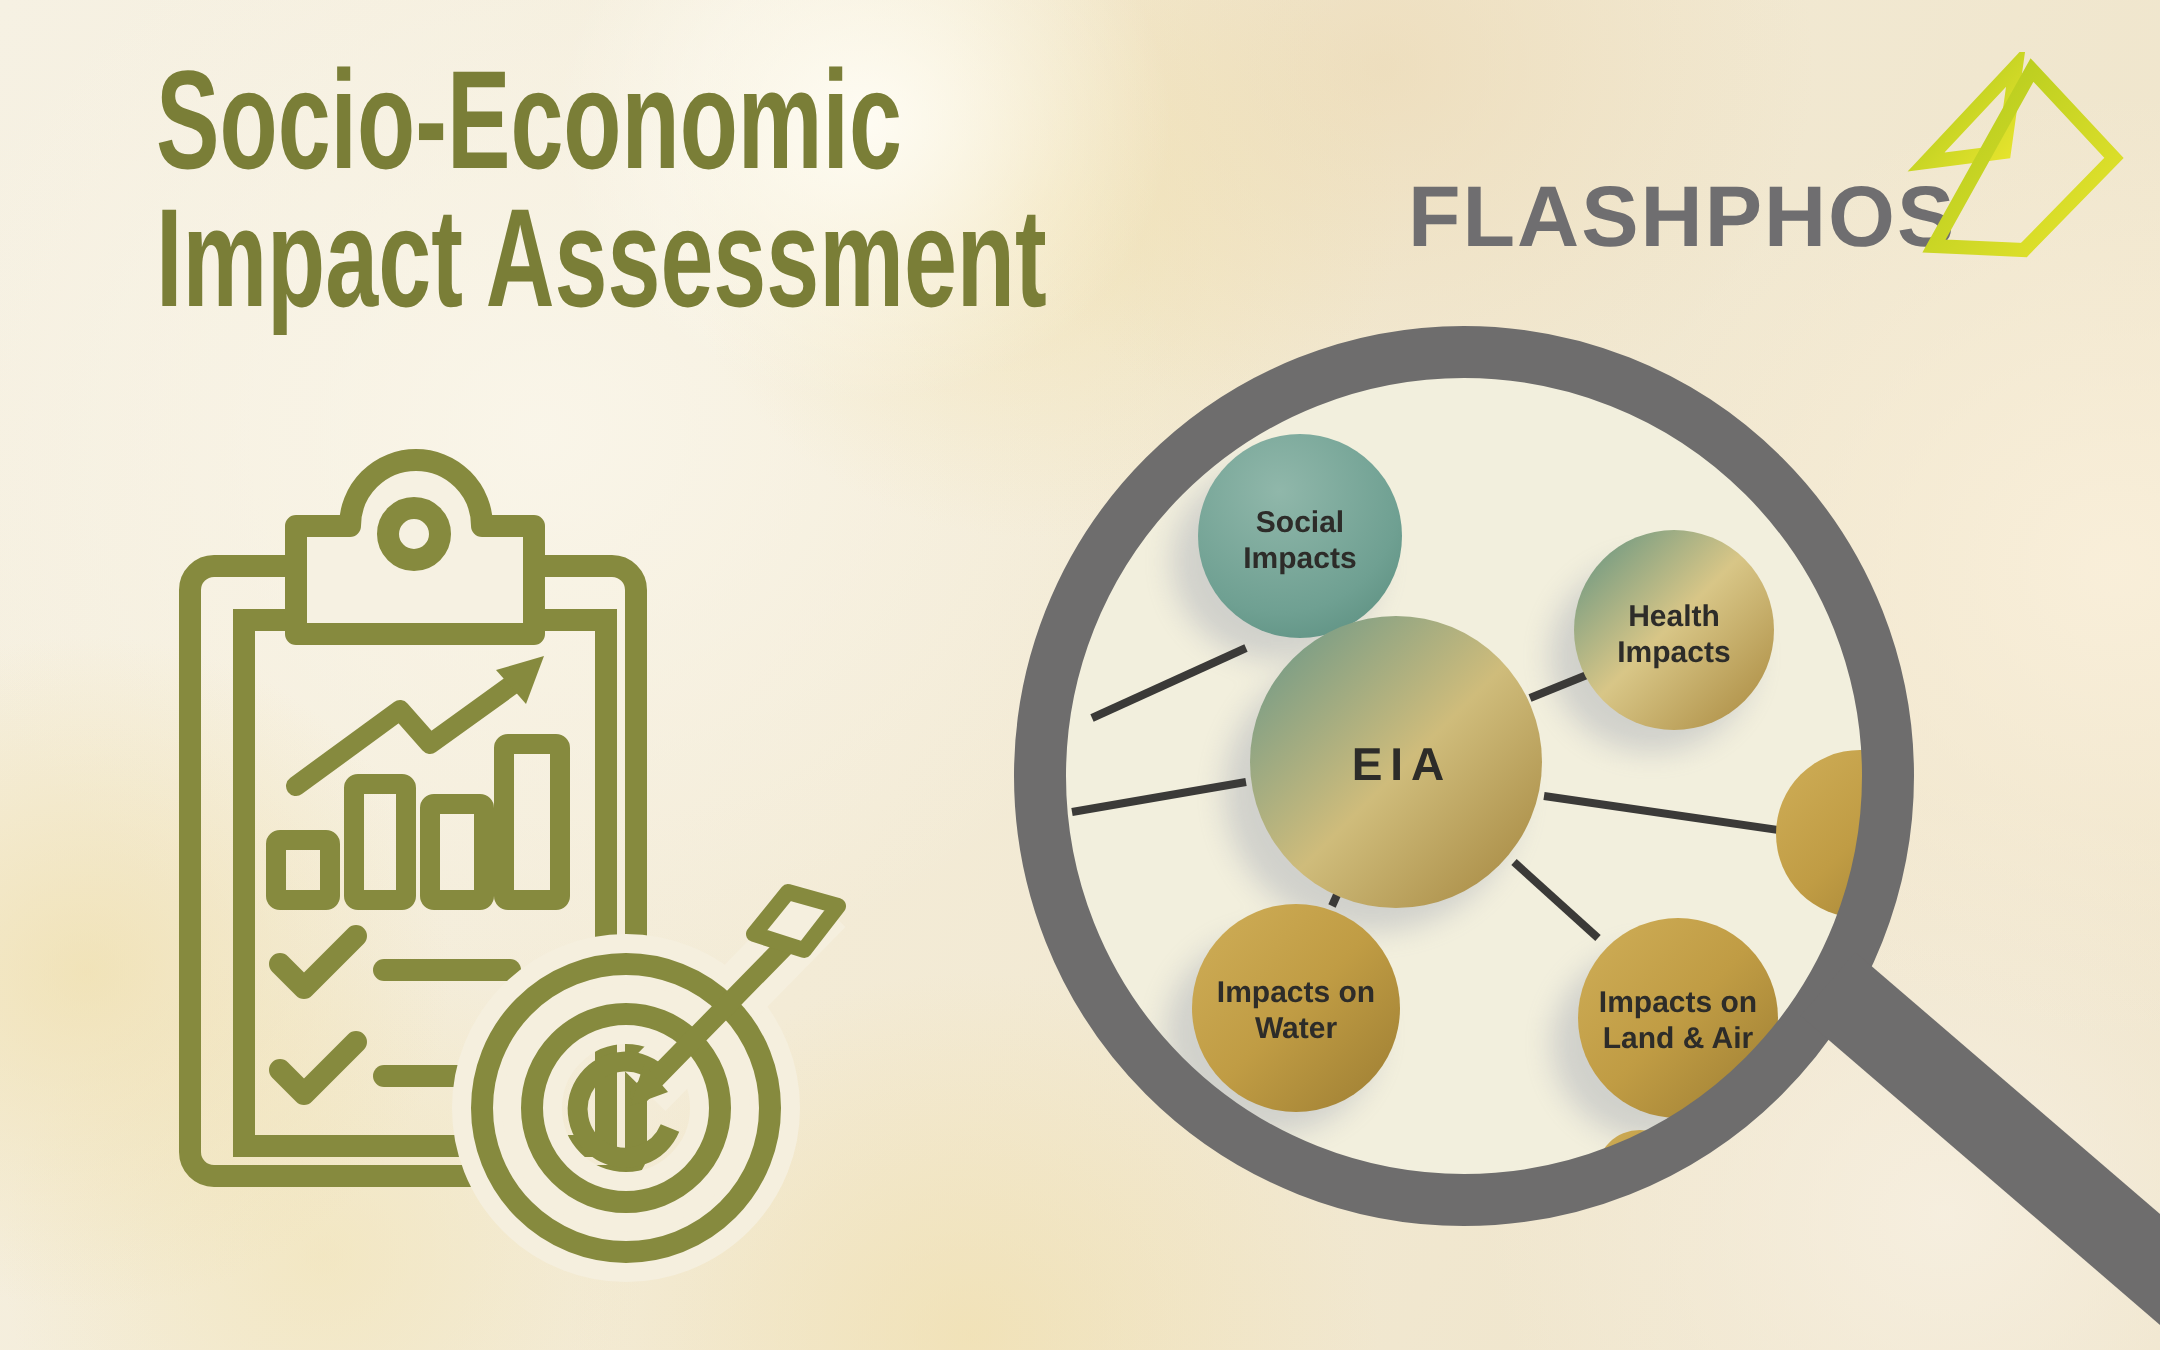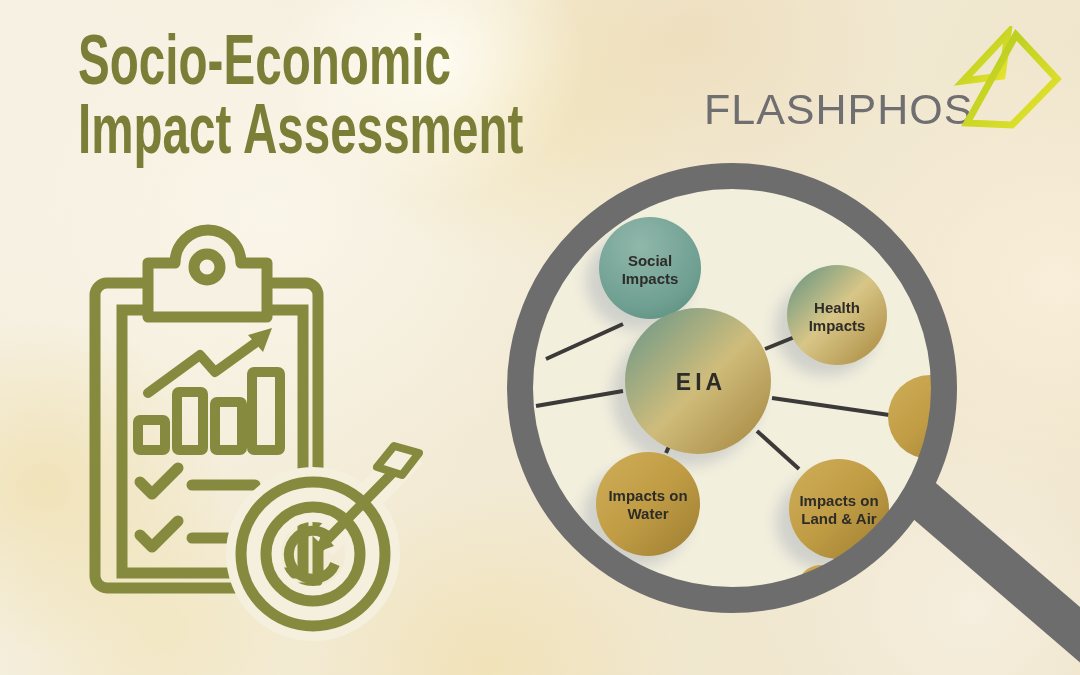--- a/index.html
+++ b/index.html
@@ -22,22 +22,22 @@
     position:absolute;left:78px;top:26px;
     font-size:70px;line-height:69px;font-weight:bold;
     color:#7a7e37;letter-spacing:0;
     transform:scaleX(0.68);transform-origin:left top;white-space:nowrap;
   }
   .logo-text{
     position:absolute;left:704px;top:88px;
     font-size:43px;line-height:43px;color:#6f6e70;
     letter-spacing:1px;white-space:nowrap;
   }
-  .logo-text .light{font-weight:400;}
-  .logo-text .bold{font-weight:400;}
+  .logo-text .light{font-weight:700;}
+  .logo-text .bold{font-weight:700;}
   .logo-mark{position:absolute;left:945px;top:26px;}
   .left-icon{position:absolute;left:60px;top:215px;}
   .magnifier{position:absolute;left:490px;top:140px;}
   svg text{font-family:"Liberation Sans",sans-serif;}
 </style>
 </head>
 <body>
 
 <div class="title">
   <div>Socio-Economic</div>

